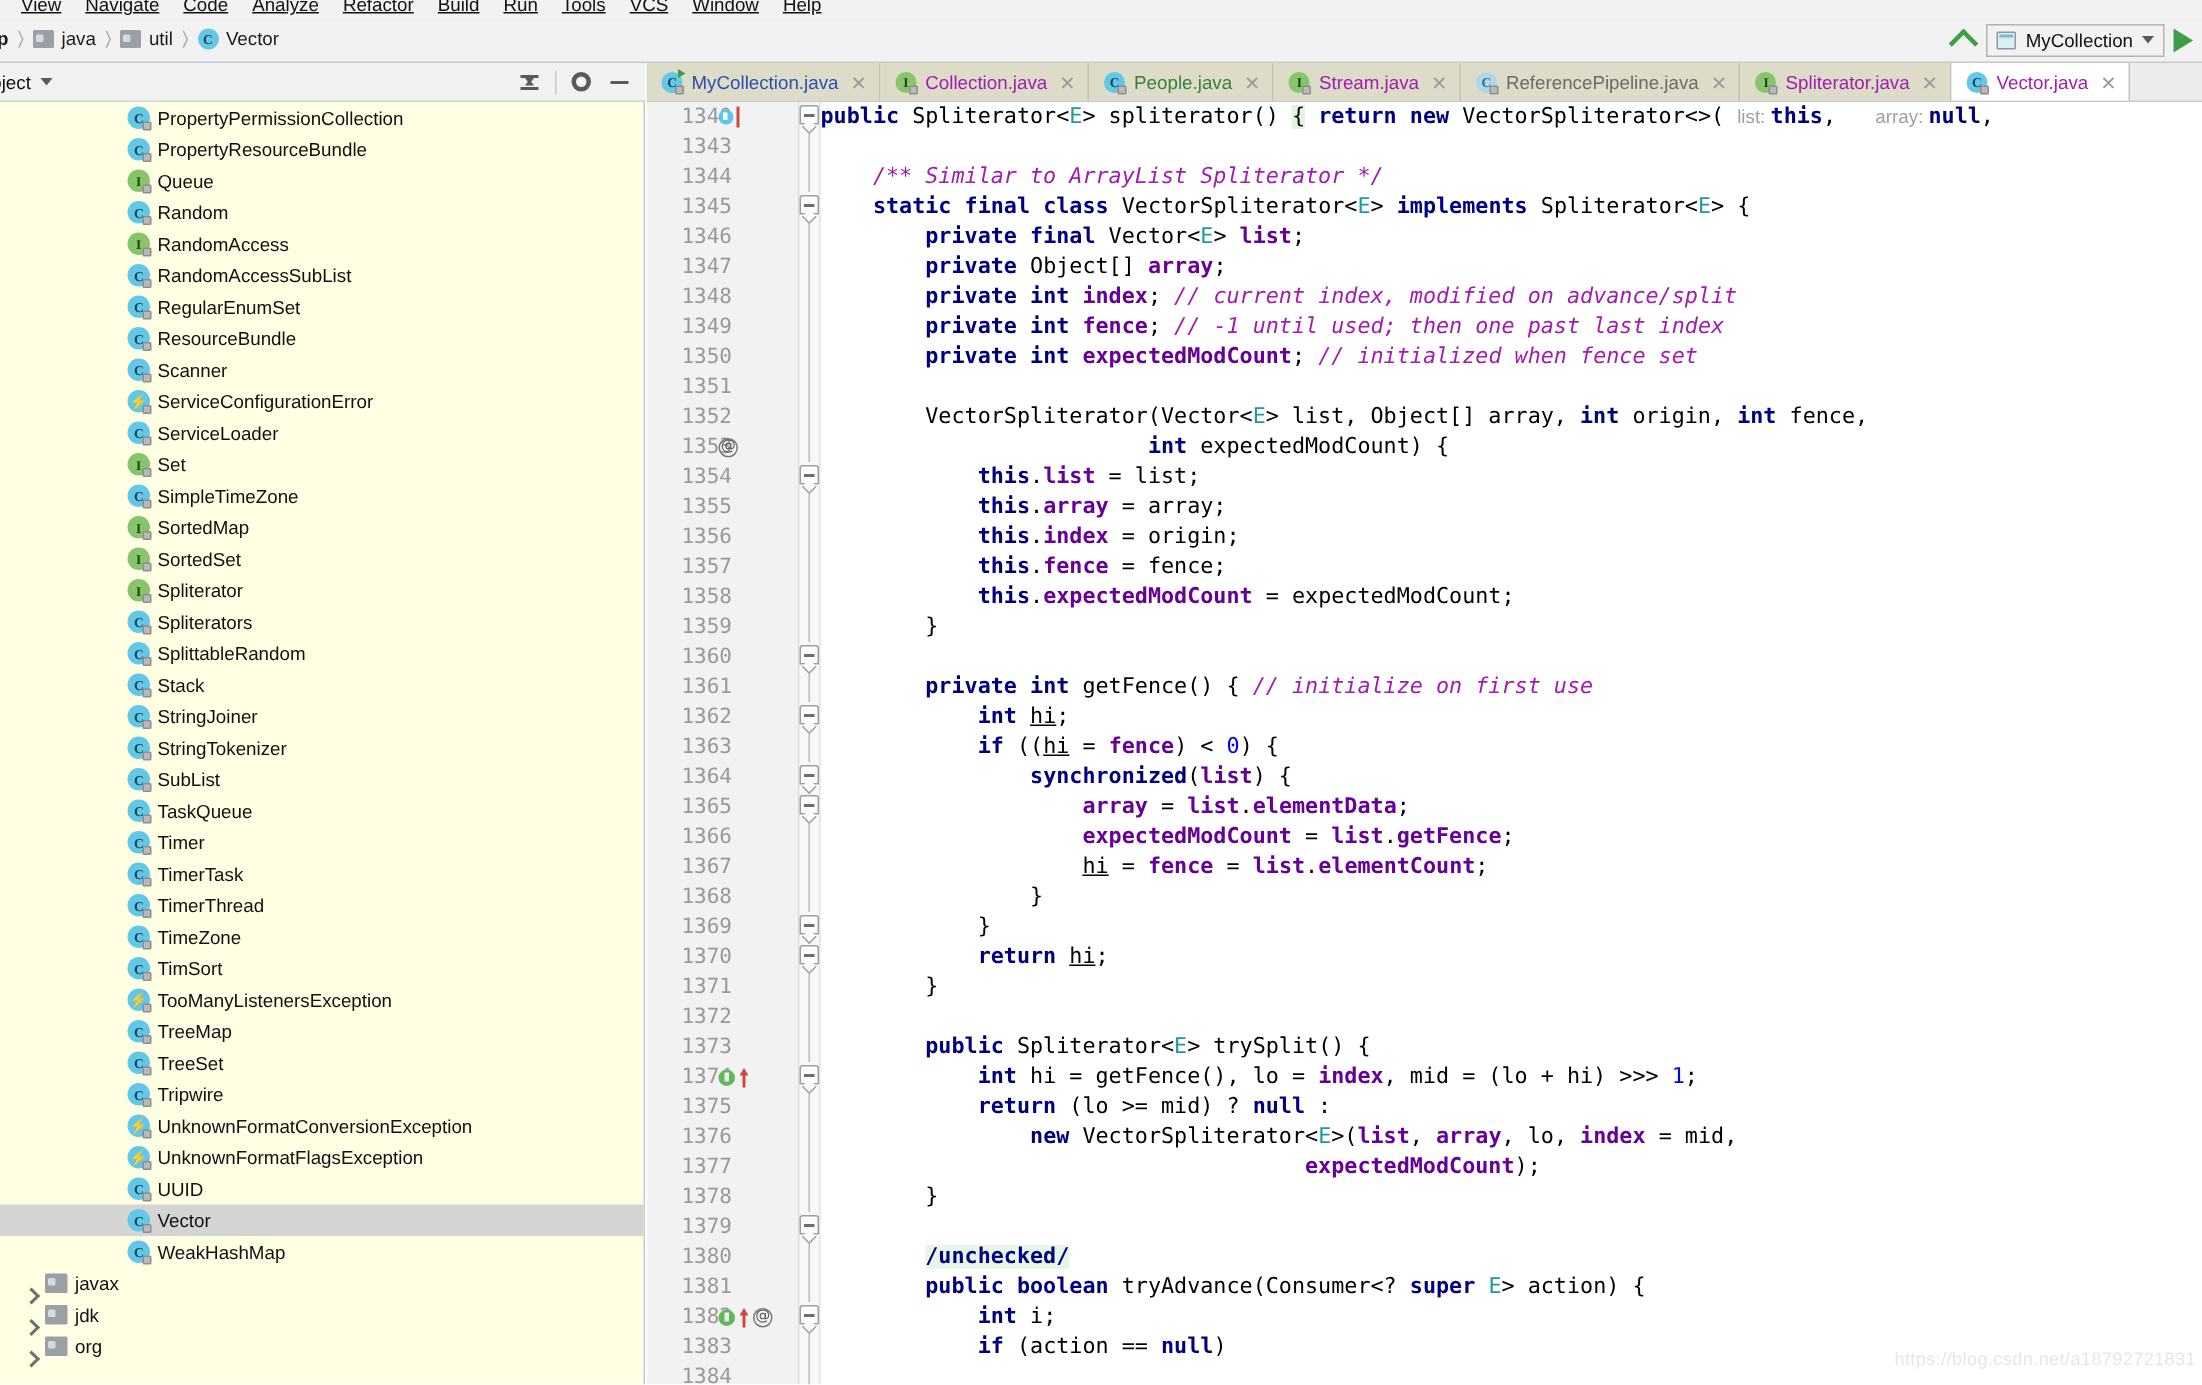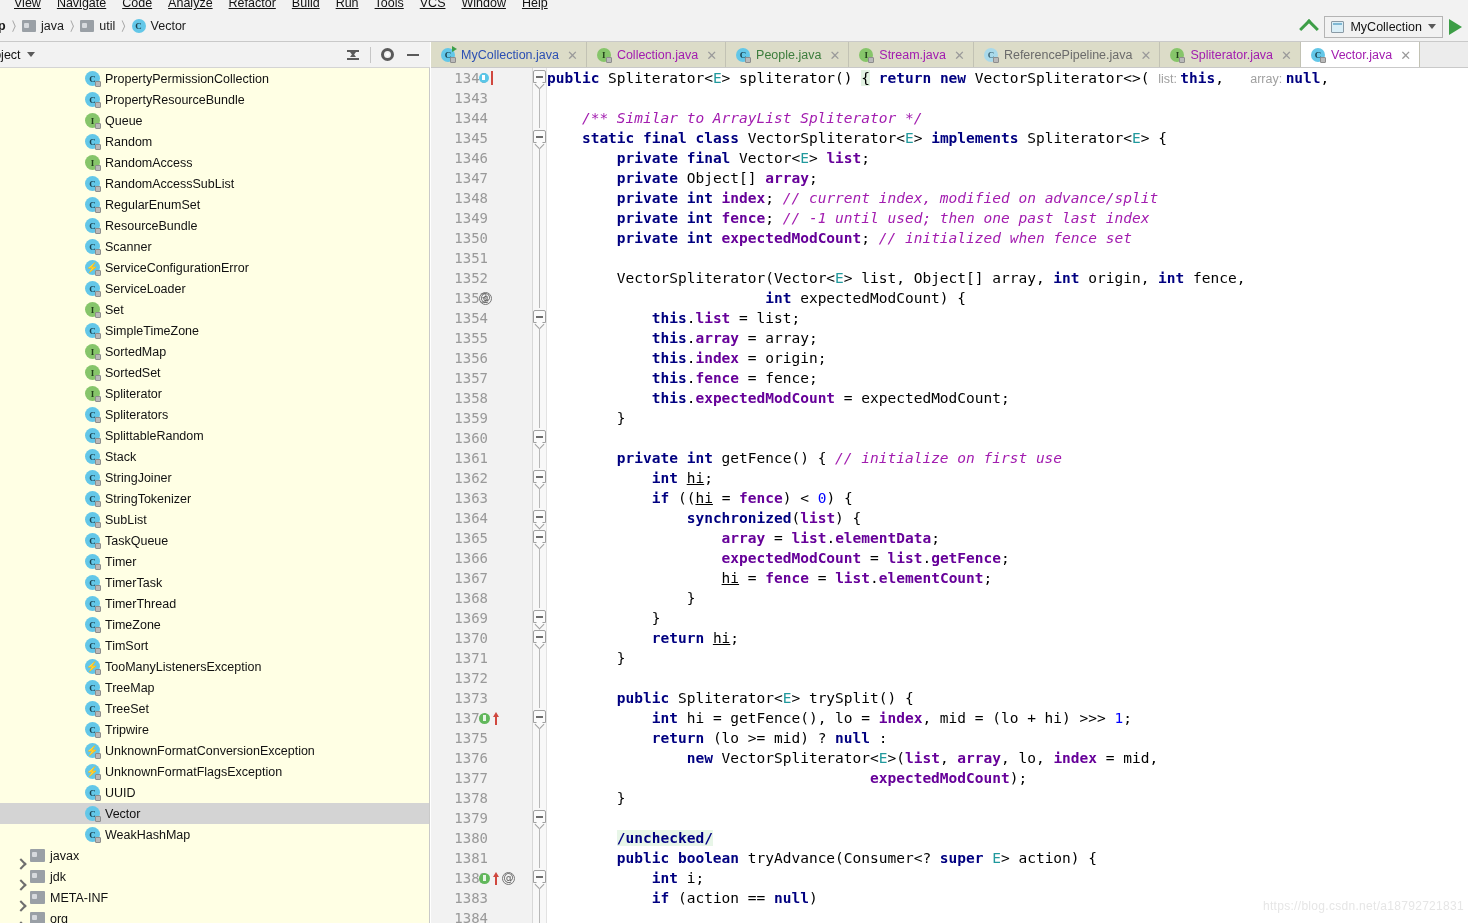--- a/index.html
+++ b/index.html
@@ -582,26 +582,20 @@
           <span style="display:inline-block;width:14px"></span>
           <span class="tree-arrow"></span>
           <span class="tree-folder"></span>
           <span>javax</span>
         </div>
         <div class="tree-row">
           <span style="display:inline-block;width:14px"></span>
           <span class="tree-arrow"></span>
           <span class="tree-folder"></span>
           <span>jdk</span>
-        </div>
-        <div class="tree-row">
-          <span style="display:inline-block;width:14px"></span>
-          <span class="tree-arrow"></span>
-          <span class="tree-folder"></span>
-          <span>META-INF</span>
         </div>
         <div class="tree-row">
           <span style="display:inline-block;width:14px"></span>
           <span class="tree-arrow"></span>
           <span class="tree-folder"></span>
           <span>org</span>
         </div>
       </div>
   </div>
 

